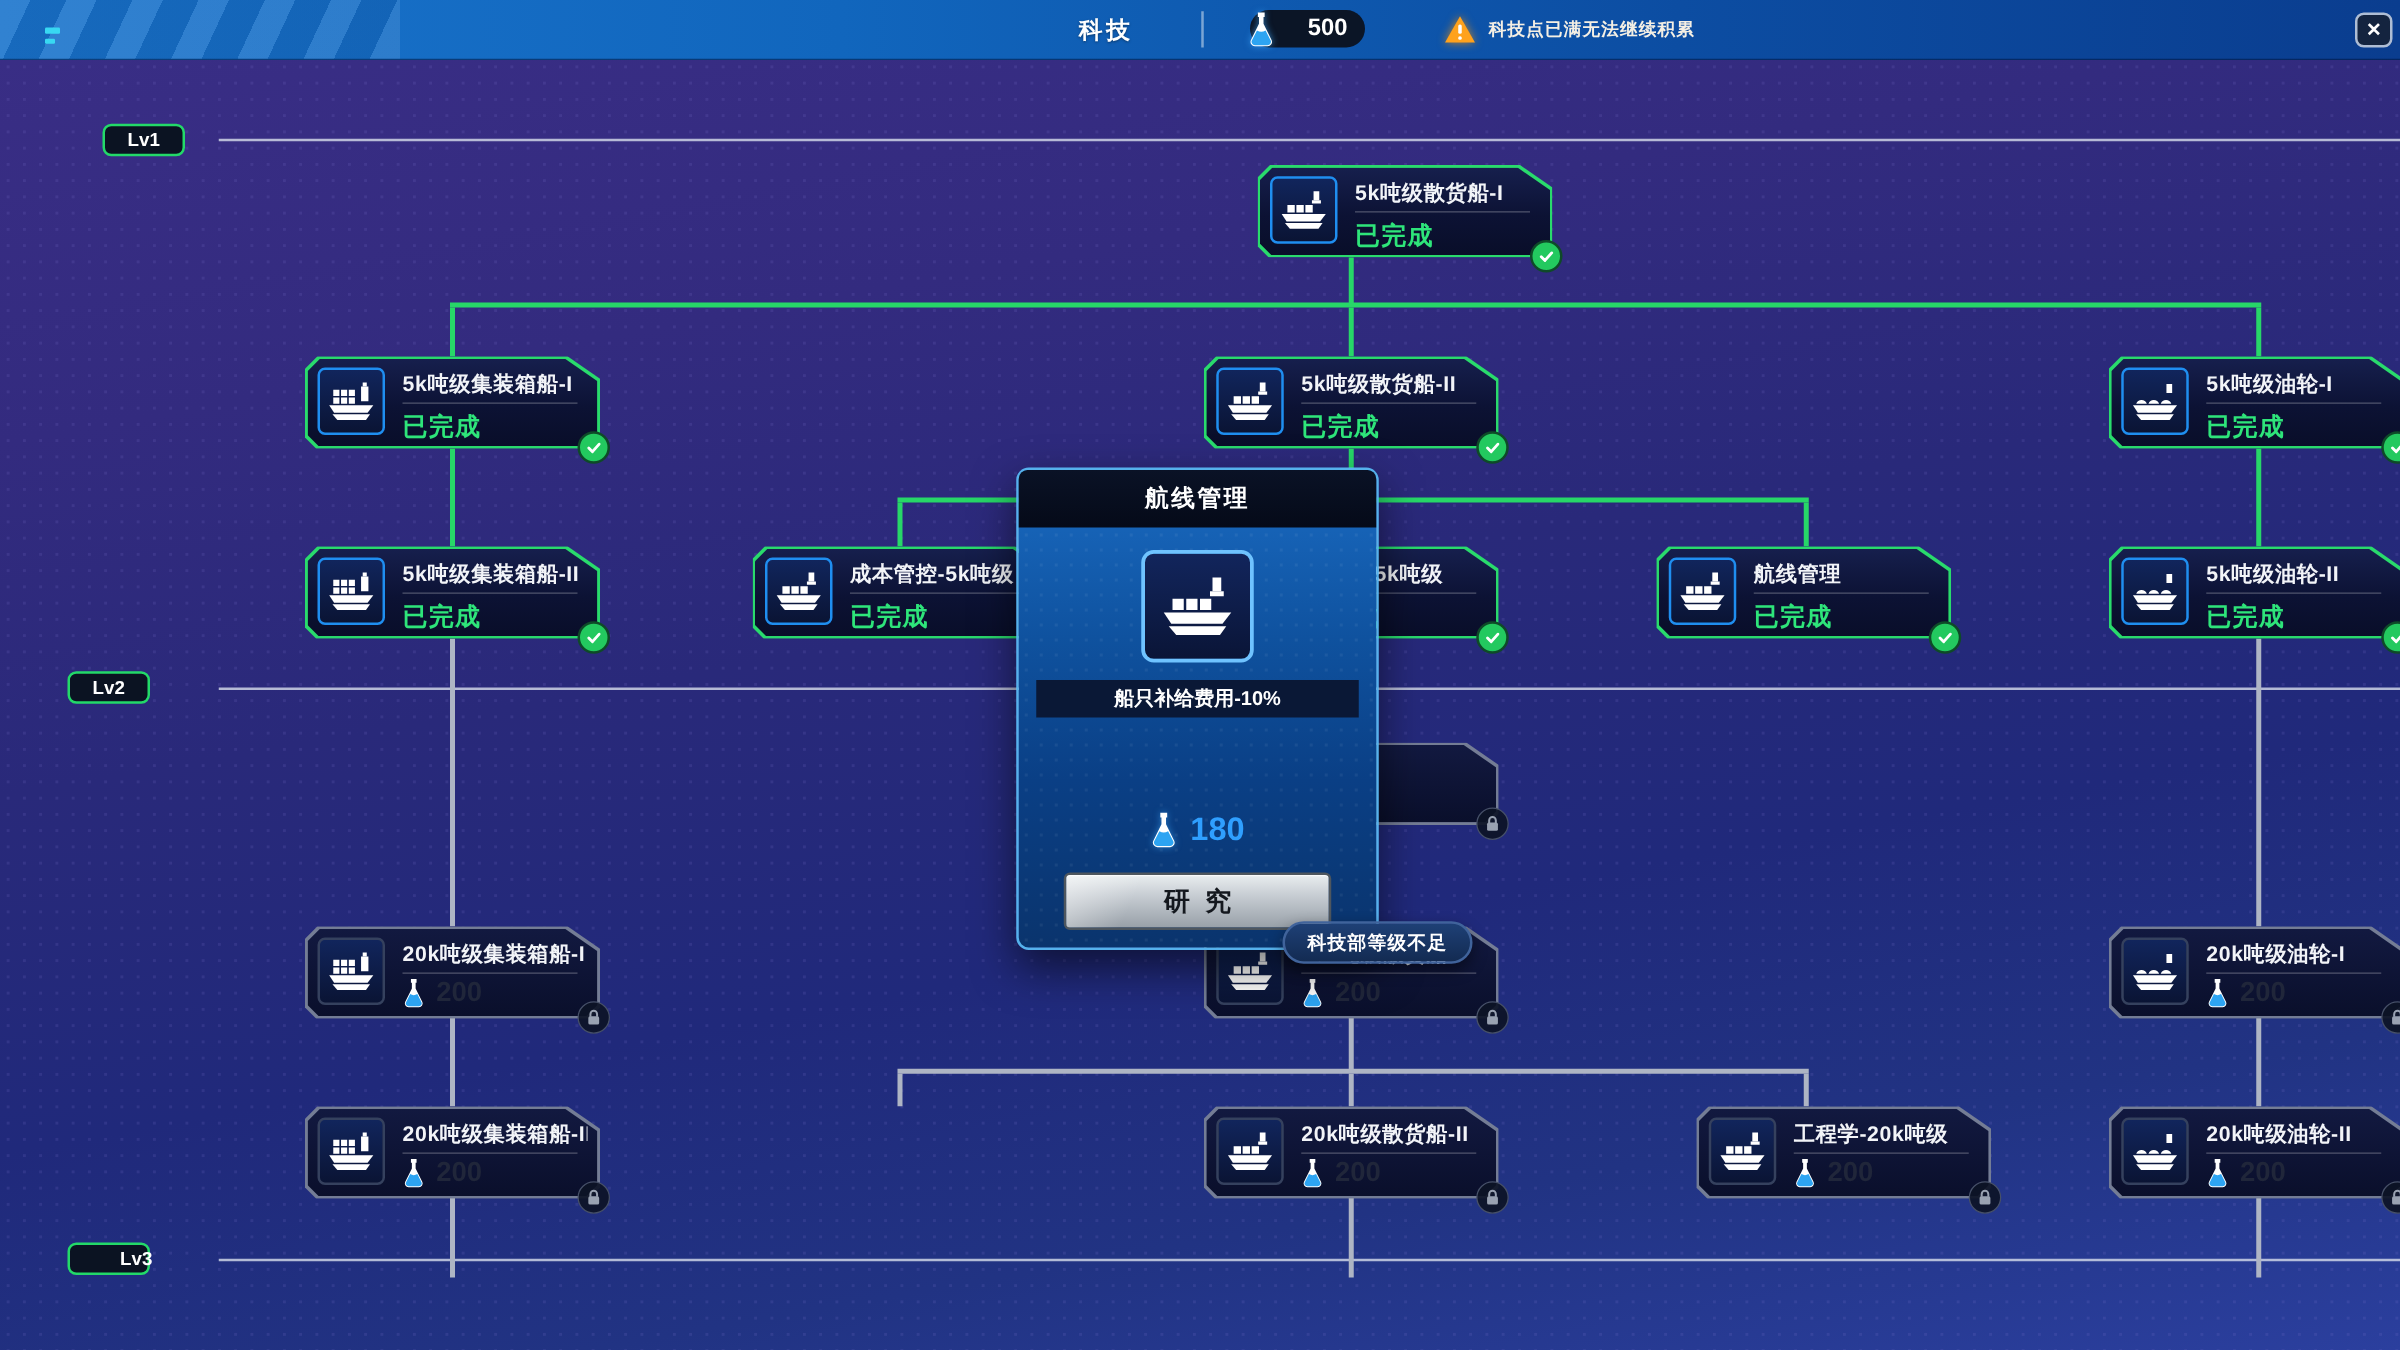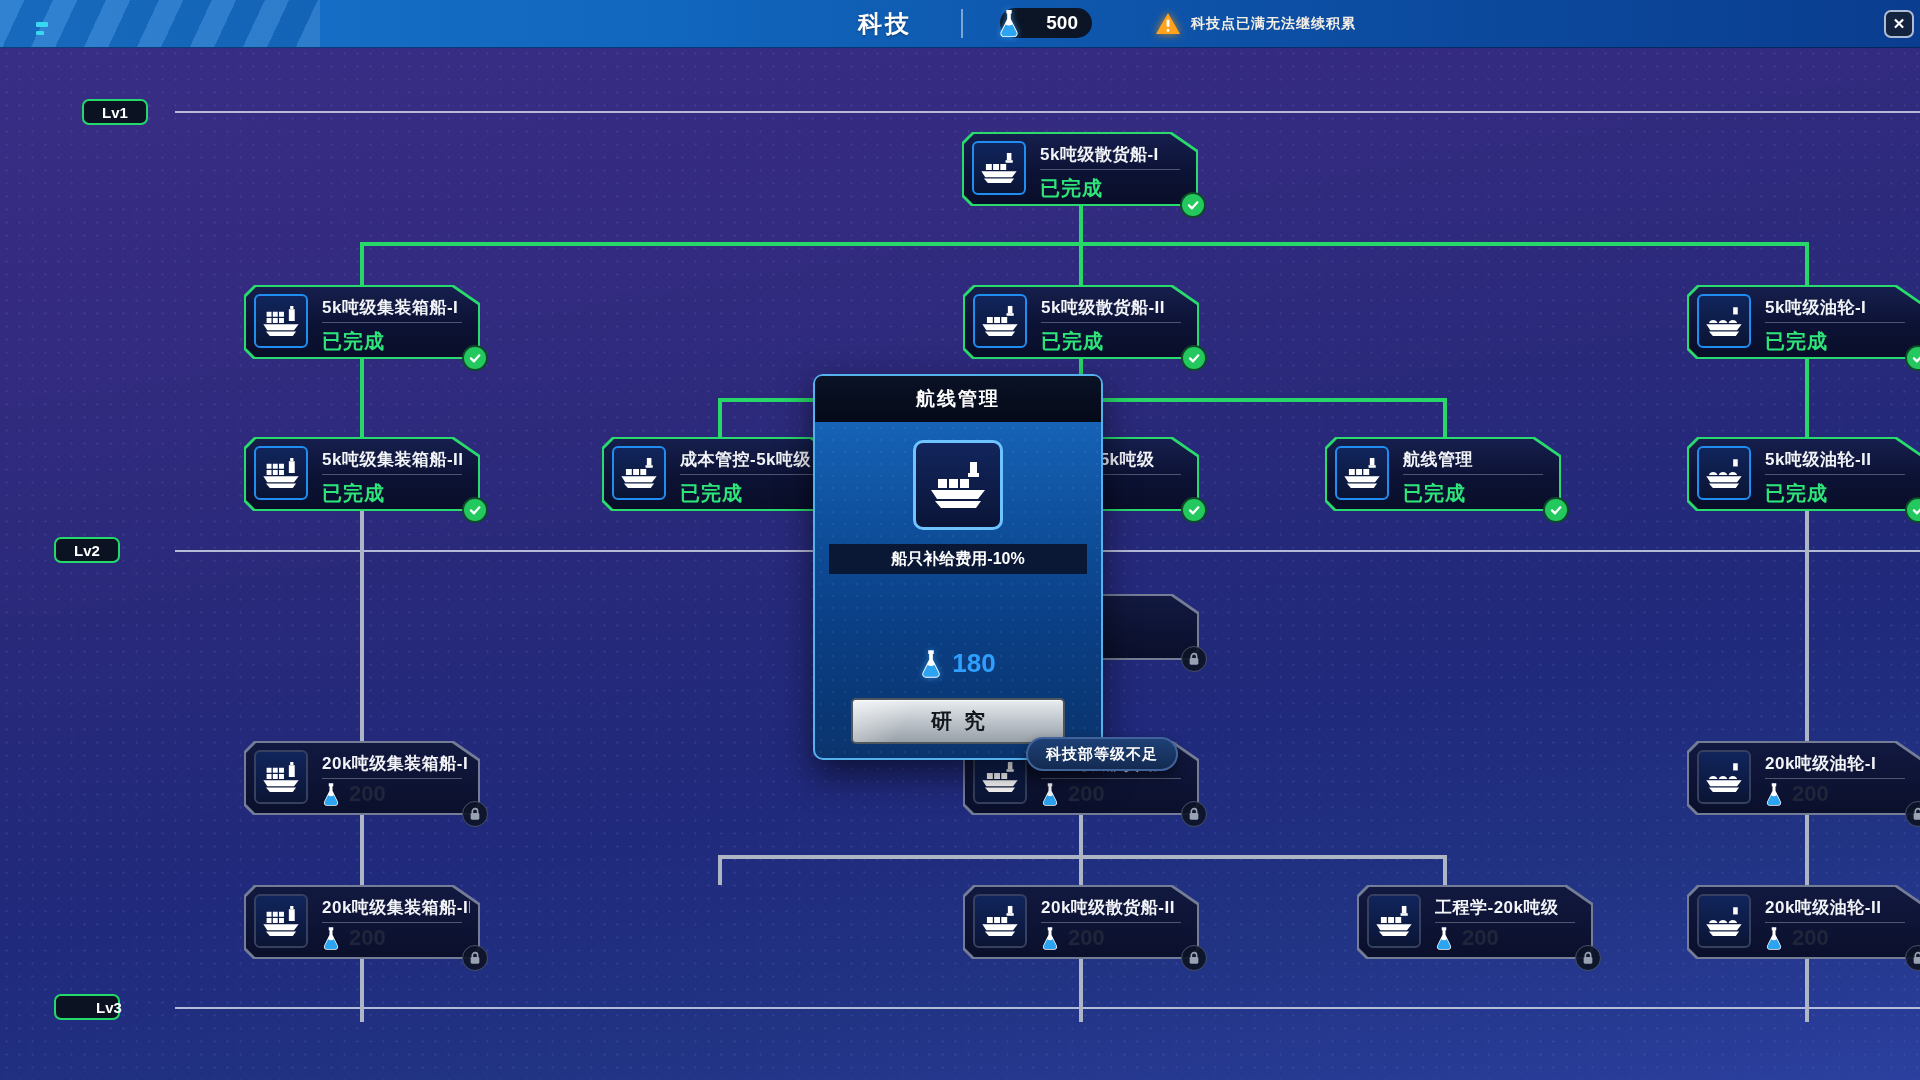--- a/index.html
+++ b/index.html
@@ -10,21 +10,21 @@
     background-image:radial-gradient(rgba(130,120,210,.16) 1.2px,transparent 1.4px);background-size:13px 13px;}
 
   
   .topbar{position:absolute;top:0;left:0;width:1920px;height:47px;z-index:60;
     background:linear-gradient(90deg,#1a74cc 0%,#1166bd 35%,#0c4da2 70%,#0a3d8f 100%);
     border-bottom:1px solid rgba(0,20,60,.55);}
   .topdeco{position:absolute;left:0;top:0;width:320px;height:47px;overflow:hidden;
     background:repeating-linear-gradient(115deg,rgba(255,255,255,.10) 0 22px,rgba(0,30,80,.12) 22px 48px);}
   .cyan-dash{position:absolute;background:#38d8f2;border-radius:1px;}
   .bar-title{position:absolute;left:820px;top:0;width:130px;height:47px;display:flex;align-items:center;justify-content:center;
-    color:#fff;font-size:24px;font-weight:bold;letter-spacing:3px;text-shadow:0 1px 2px rgba(0,0,0,.4);}
+    color:#fff;font-size:19px;font-weight:bold;letter-spacing:3px;text-shadow:0 1px 2px rgba(0,0,0,.4);}
   .bar-divider{position:absolute;left:961px;top:9px;width:2px;height:29px;background:rgba(255,255,255,.45);}
   .points-pill{position:absolute;left:1000px;top:8px;width:92px;height:30px;background:#0b1526;border-radius:16px;
     display:flex;align-items:center;justify-content:flex-end;padding-right:14px;box-sizing:border-box;}
   .points-pill .flask-svg{position:absolute;left:-2px;top:1px;width:22px;height:29px;filter:drop-shadow(0 0 3px rgba(60,170,255,.7));}
   .points-pill span{color:#ffffff;font-size:19px;font-weight:bold;}
   .warn-wrap{position:absolute;left:1155px;top:0;height:47px;display:flex;align-items:center;gap:10px;}
   .warn-tri{width:26px;height:23px;filter:drop-shadow(0 0 4px rgba(255,150,0,.75));}
   .warn-text{color:#f4efe4;font-size:14px;font-weight:bold;letter-spacing:1px;}
   .close-btn{position:absolute;left:1884px;top:10px;width:30px;height:28px;border-radius:7px;
     background:#14243f;border:2px solid #aebdd4;box-sizing:border-box;display:flex;align-items:center;justify-content:center;
@@ -195,21 +195,21 @@
   <div class="ln w" style="left:1079px;top:814px;width:4px;height:43px;"></div>
   <div class="ln w" style="left:718px;top:855px;width:729px;height:4px;"></div>
   <div class="ln w" style="left:718px;top:859px;width:4px;height:26px;"></div>
   <div class="ln w" style="left:1079px;top:859px;width:4px;height:26px;"></div>
   <div class="ln w" style="left:1443px;top:859px;width:4px;height:26px;"></div>
   <div class="ln w" style="left:1079px;top:958px;width:4px;height:64px;"></div>
   <div class="ln w" style="left:1805px;top:511px;width:4px;height:230px;"></div>
   <div class="ln w" style="left:1805px;top:814px;width:4px;height:71px;"></div>
   <div class="ln w" style="left:1805px;top:958px;width:4px;height:64px;"></div>
 
-  <div class="node done" style="left:962px;top:132px;border-radius:19px;">
+  <div class="node done" style="left:1006px;top:132px;border-radius:19px;">
     <div class="sA"></div>
       <div class="sB"></div>
     <div class="nicon">
         <svg>
           <use href="#ship-bulk"></use>
         </svg>
       </div>
     <div class="ntitle">5k吨级散货船-I</div>
     <div class="ndiv"></div>
     <div class="nstatus">已完成</div>

